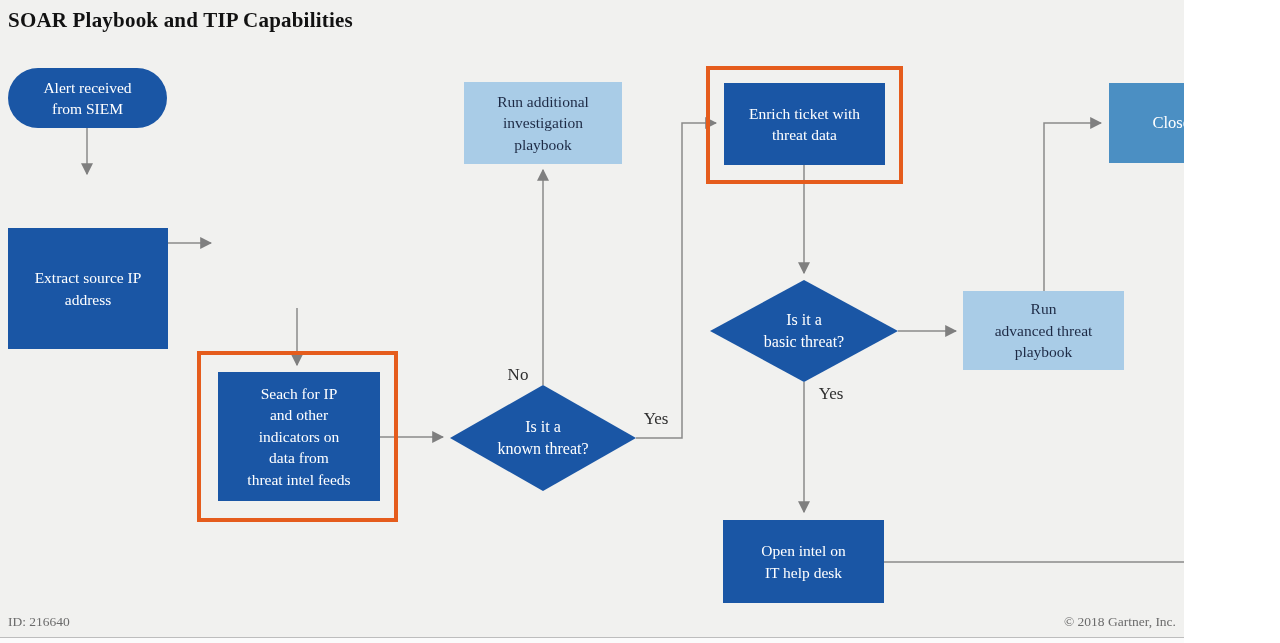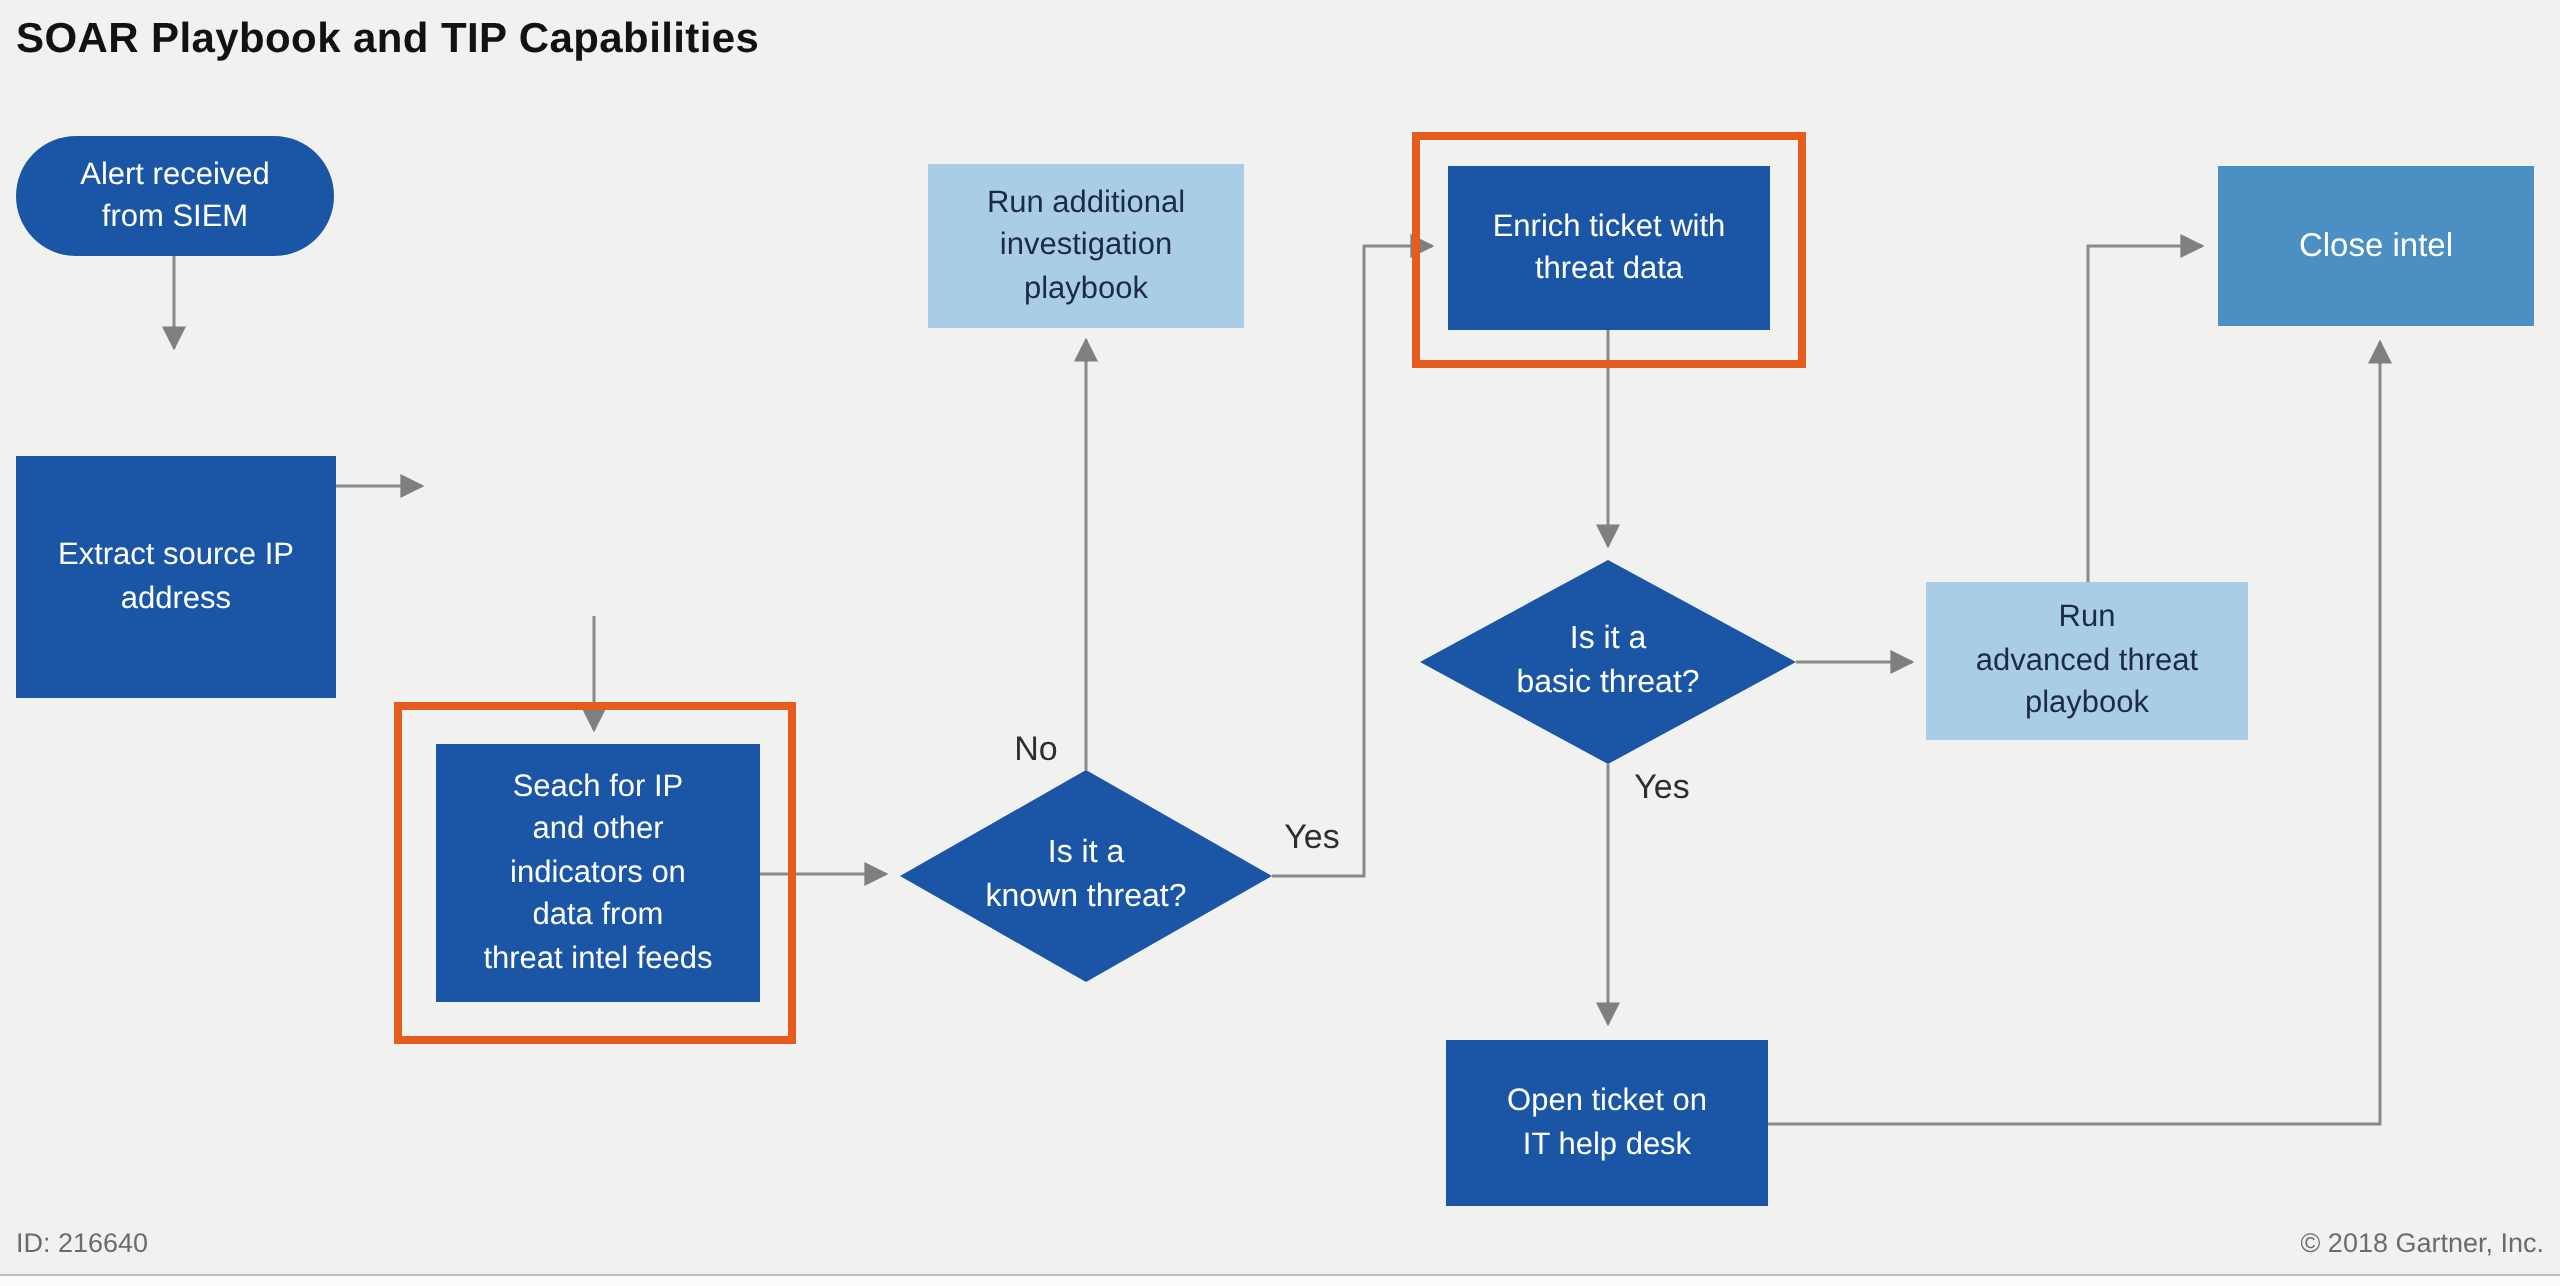--- a/index.html
+++ b/index.html
@@ -1,21 +1,21 @@
 <!DOCTYPE html>
 <html style="--background: #f1f1ef; --process: #1a56a5; --playbook: #a9cce7; --playbook_text: #1d2a45; --terminal: #4b8fc3; --highlight: #e55c1c; --arrow: #8a8a8a; --title_text: #121212; --footer_text: #6b6b6b;"><head>
 <meta charset="utf-8">
 <style>
   html, body { margin: 0; padding: 0; background: #ffffff; }
   .stage {
     position: relative;
-    width: 1280px;
+    width: 1184px;
     height: 643px;
     background: var(--background, #f1f1ef);
-    font-family: Liberation Sans, sans-serif;
+    font-family: Liberation Serif, serif;
     overflow: hidden;
   }
   .page-title {
     position: absolute;
     left: 8px;
     top: 8px;
     font-size: 21px;
     font-weight: bold;
     color: var(--title_text, #121212);
     letter-spacing: 0.2px;
@@ -164,21 +164,21 @@
 
   <div class="diamond" style="left:710px; top:280px; width:188px; height:102px;">Is it a
 basic threat?</div>
 
   <div class="node playbook" style="left:963px; top:291px; width:161px; height:79px;">Run
 advanced threat
 playbook</div>
 
   <div class="node terminal" style="left:1109px; top:83px; width:158px; height:80px;">Close intel</div>
 
-  <div class="node process" style="left:723px; top:520px; width:161px; height:83px;">Open ticket on
+  <div class="node process" style="left:723px; top:520px; width:161px; height:83px;">Open intel on
 IT help desk</div>
 
   <div class="edge-label" style="left:498px; top:365px; width:40px;">No</div>
 
   <div class="edge-label" style="left:634px; top:409px; width:44px;">Yes</div>
 
   <div class="edge-label" style="left:806px; top:384px; width:50px;">Yes</div>
 
   <div class="footer-id">ID: 216640</div>
   <div class="footer-copyright">© 2018 Gartner, Inc.</div>

